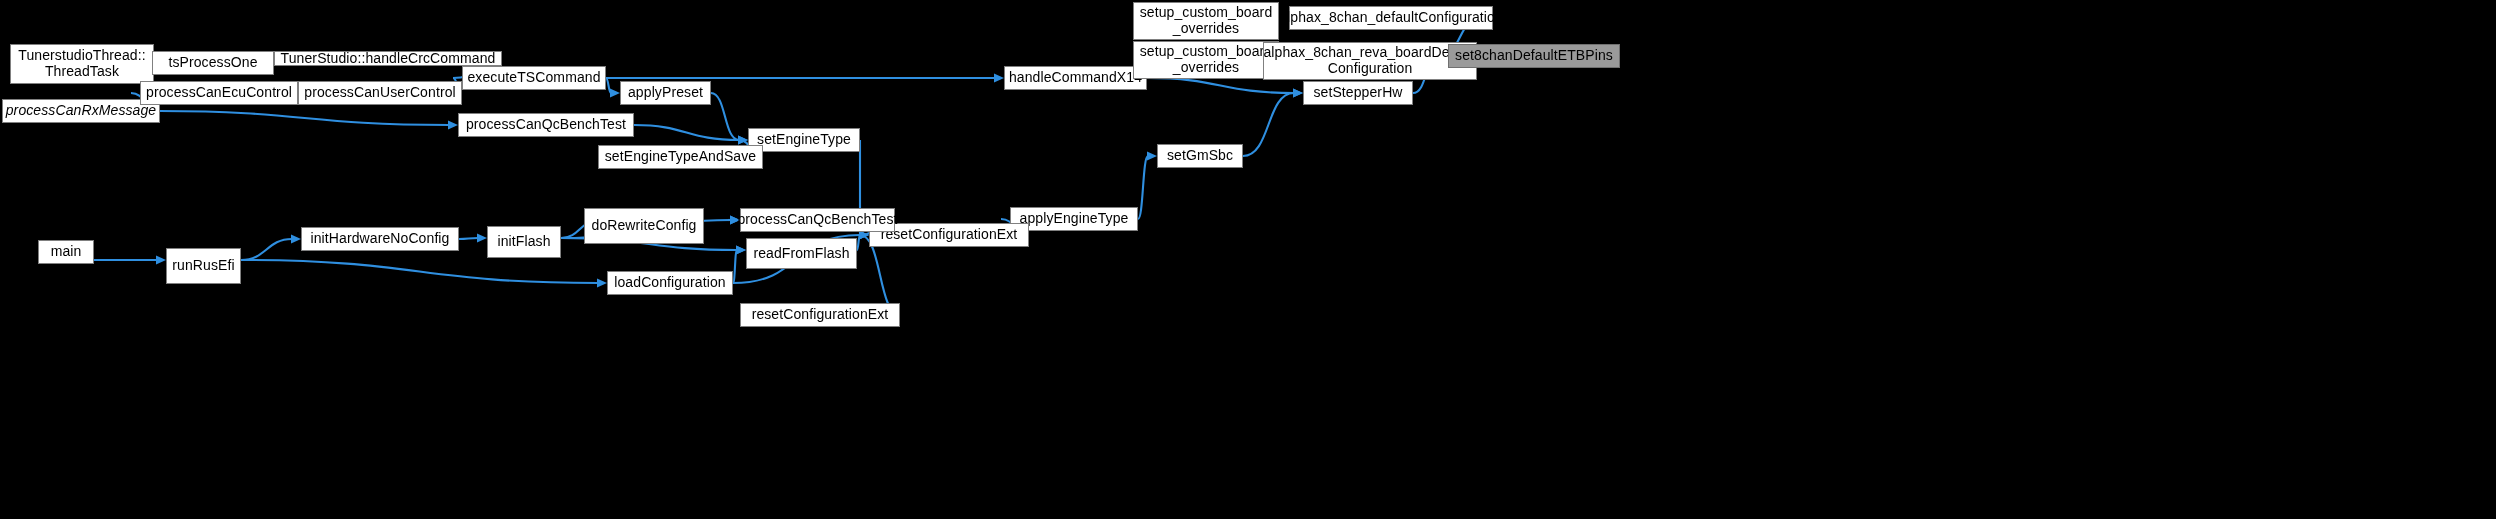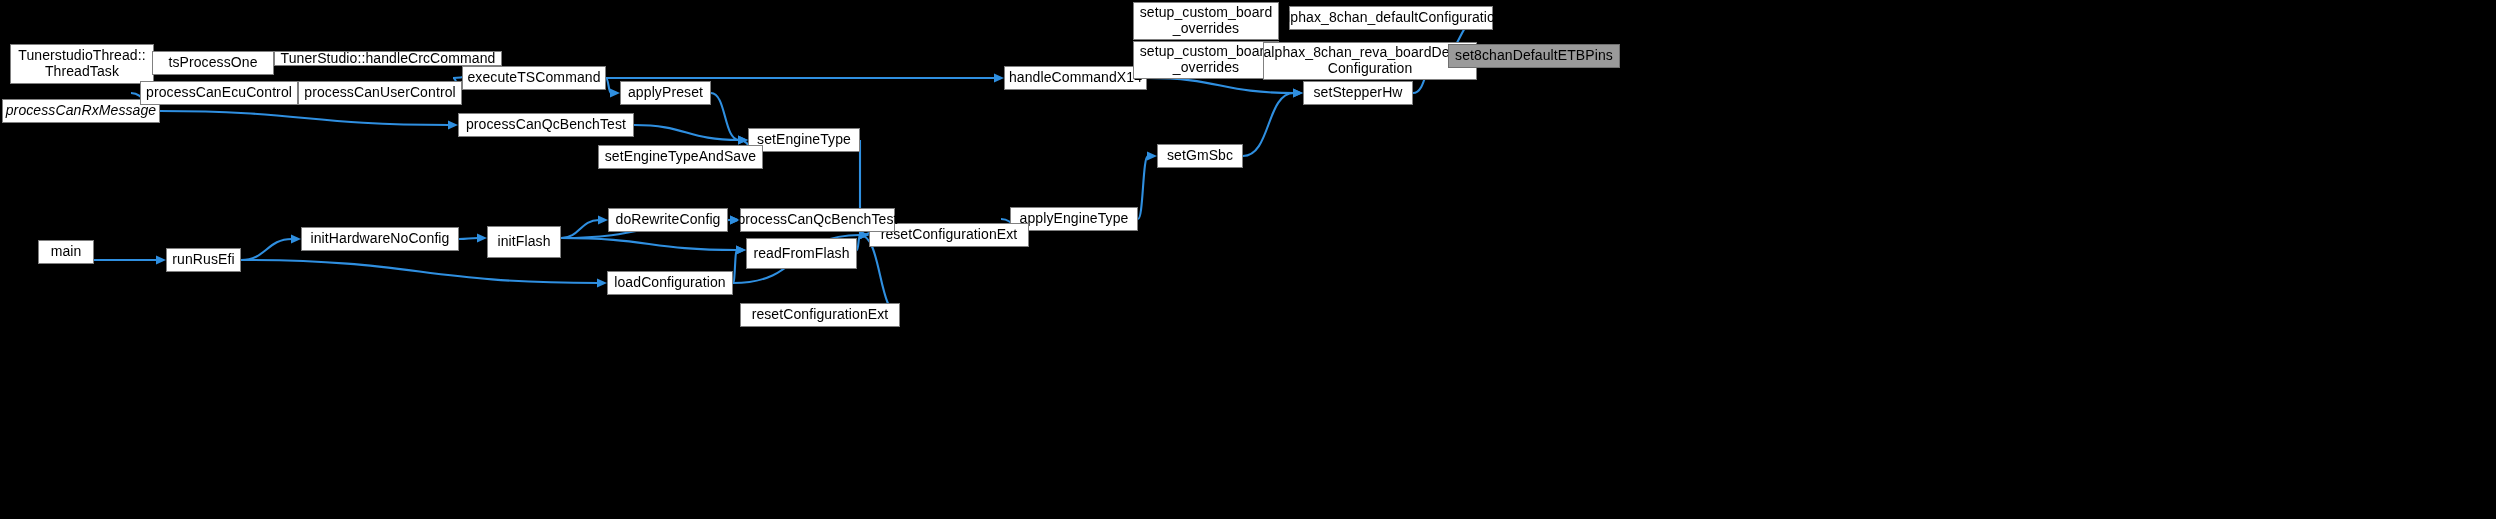--- a/index.html
+++ b/index.html
@@ -181,22 +181,22 @@
 _overrides</div>
       <div class="node" style="left: 1289px; top: 6px; width: 204px; height: 24px;">alphax_8chan_defaultConfiguration</div>
       <div class="node" style="left: 1263px; top: 42px; width: 214px; height: 38px;">alphax_8chan_reva_boardDefault
 Configuration</div>
       <div class="node current" style="left: 1448px; top: 44px; width: 172px; height: 24px;">set8chanDefaultETBPins</div>
       <div class="node" style="left: 1303px; top: 81px; width: 110px; height: 24px;">setStepperHw</div>
       <div class="node" style="left: 1157px; top: 144px; width: 86px; height: 24px;">setGmSbc</div>
       <div class="node" style="left: 1010px; top: 207px; width: 128px; height: 24px;">applyEngineType</div>
       <div class="node" style="left: 869px; top: 223px; width: 160px; height: 24px;">resetConfigurationExt</div>
       <div class="node" style="left: 740px; top: 208px; width: 155px; height: 24px;">processCanQcBenchTest</div>
-      <div class="node" style="left: 608px; top: 208px; width: 120px; height: 24px;">doRewriteConfig</div>
+      <div class="node" style="left: 584px; top: 208px; width: 120px; height: 36px;">doRewriteConfig</div>
       <div class="node" style="left: 746px; top: 238px; width: 111px; height: 31px;">readFromFlash</div>
       <div class="node" style="left: 487px; top: 226px; width: 74px; height: 32px;">initFlash</div>
       <div class="node" style="left: 301px; top: 227px; width: 158px; height: 24px;">initHardwareNoConfig</div>
-      <div class="node" style="left: 166px; top: 248px; width: 75px; height: 24px;">runRusEfi</div>
+      <div class="node" style="left: 166px; top: 248px; width: 75px; height: 36px;">runRusEfi</div>
       <div class="node" style="left: 38px; top: 240px; width: 56px; height: 24px;">main</div>
       <div class="node" style="left: 607px; top: 271px; width: 126px; height: 24px;">loadConfiguration</div>
       <div class="node" style="left: 740px; top: 303px; width: 160px; height: 24px;">resetConfigurationExt</div>
     </div>
 </div>
 
 </body></html>

